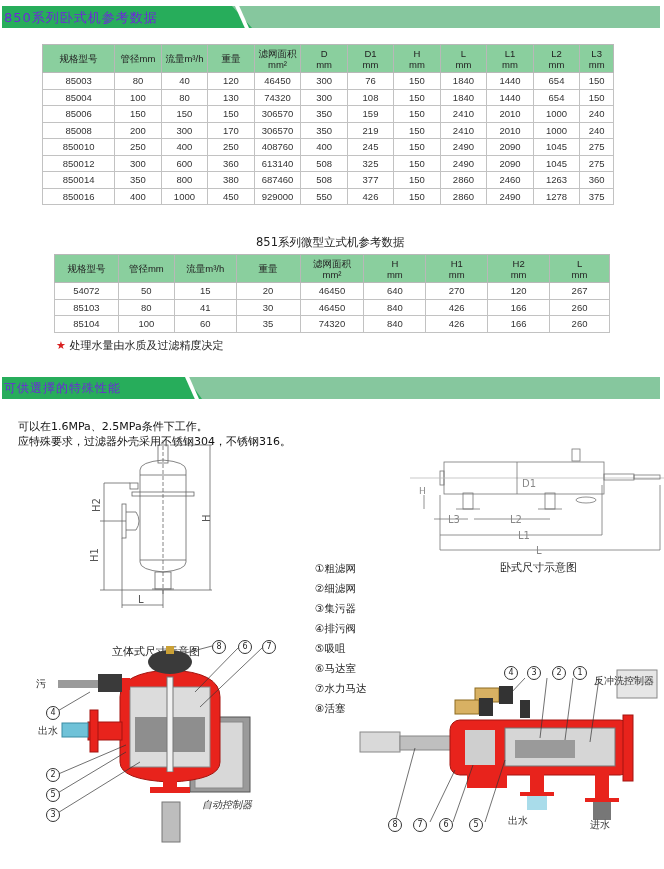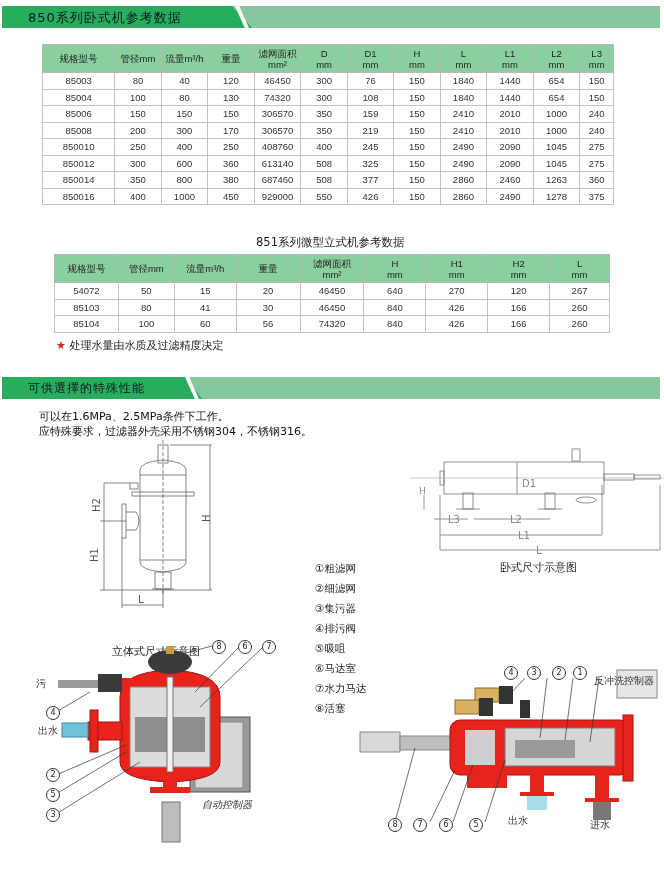--- a/index.html
+++ b/index.html
@@ -16,22 +16,22 @@
     position: absolute; left: 0; top: 0; height: 22px;
     background: #27ad5b;
     clip-path: polygon(0 0, 92% 0, 100% 100%, 0 100%);
   }
   .banner .slash {
     position: absolute; top: 0; height: 22px; width: 14px;
     background: #fff;
     clip-path: polygon(0 0, 30% 0, 100% 100%, 70% 100%);
   }
   .banner .title {
-    position: absolute; left: 26px; top: 3px; font-size: 13px;
-    color: #0f172a; letter-spacing: 1px;
+    position: absolute; left: 2px; top: 3px; font-size: 13px;
+    color: #6d28d9; letter-spacing: 1px;
   }
   table.spec {
     position: absolute; border-collapse: collapse; font-size: 9.5px;
     font-family: "Liberation Sans", sans-serif;
   }
   table.spec th {
     background: #8acf9e; color: #222; font-weight: normal;
     border: 1px solid #b8b8b8; text-align: center; line-height: 11px;
     padding: 2px 0;
   }
@@ -284,42 +284,42 @@
         <td>46450</td>
         <td>840</td>
         <td>426</td>
         <td>166</td>
         <td>260</td>
       </tr>
       <tr>
         <td>85104</td>
         <td>100</td>
         <td>60</td>
-        <td>56</td>
+        <td>35</td>
         <td>74320</td>
         <td>840</td>
         <td>426</td>
         <td>166</td>
         <td>260</td>
       </tr>
     </tbody>
 </table>
 
 <div class="note" style="left:56px; top:338px;">
   <span class="star">★</span>
   <span>处理水量由水质及过滤精度决定</span>
 </div>
 
 <div class="banner" style="top:377px;">
   <div class="dark" style="width:200px;"></div>
   <div class="slash" style="left:183px;"></div>
   <span class="title" style="font-family:'DejaVu Serif',serif; font-size:12px;">可供選擇的特殊性能</span>
 </div>
 
-<div class="para" style="top:409px;margin-left:21px;">
+<div class="para" style="top:419px;">
   <div>可以在1.6MPa、2.5MPa条件下工作。</div>
   <div>应特殊要求，过滤器外壳采用不锈钢304，不锈钢316。</div>
 </div>
 
 <svg class="diagram" style="left:80px; top:440px;" width="200" height="170" viewBox="0 0 200 170" fill="none" stroke="#666" stroke-width="0.8">
   <rect x="78" y="5" width="10" height="18"></rect>
   <path d="M60 30 Q60 22 83 20 Q106 22 106 30 L106 122 Q106 130 83 132 Q60 130 60 122 Z"></path>
   <line x1="60" y1="35" x2="106" y2="35"></line>
   <rect x="52" y="52" width="62" height="4"></rect>
   <line x1="60" y1="120" x2="106" y2="120"></line>

